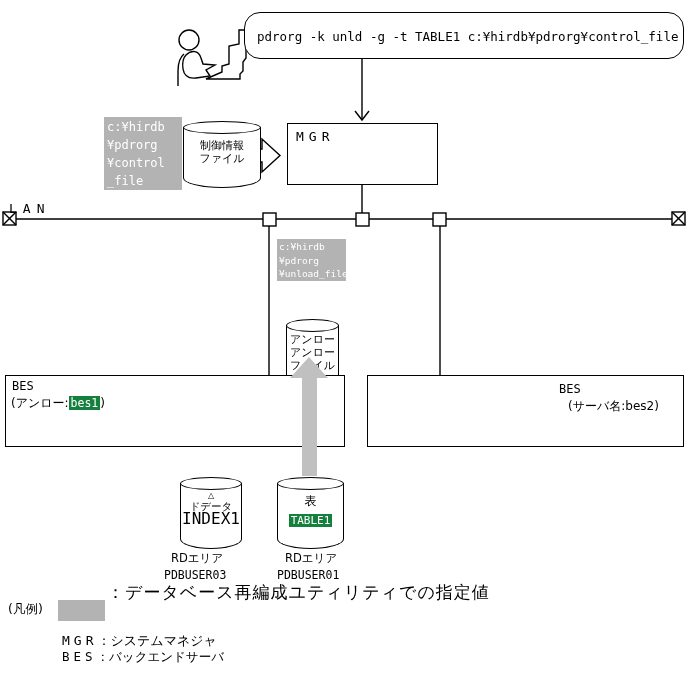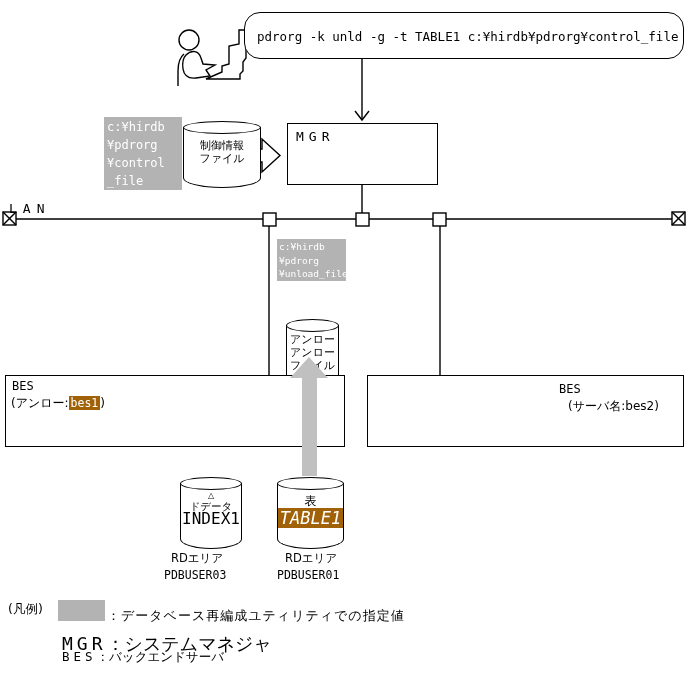--- a/index.html
+++ b/index.html
@@ -3,21 +3,21 @@
 <meta charset="utf-8">
 <style>
   html,body{margin:0;padding:0;background:#fff;}
   #canvas{position:relative;width:688px;height:675px;background:#fff;overflow:hidden;
           font-family:"DejaVu Sans",sans-serif;color:#000;}
   .mono{font-family:"DejaVu Sans Mono","Liberation Mono",monospace;}
   .jp{font-family:"DejaVu Sans",sans-serif;}
   svg{position:absolute;left:0;top:0;pointer-events:none;}
   .box{position:absolute;border:1.5px solid #000;background:#fff;box-sizing:border-box;}
   .graybox{position:absolute;background:#b3b3b3;color:#fff;box-sizing:border-box;}
-  .hl{background:#a16207;color:#fff;padding:0 2px;}
+  .hl{background:#15803d;color:#fff;padding:0 2px;}
   
   .cyl{position:absolute;}
   .cyl .cyl-body{position:absolute;left:0;right:0;top:6px;bottom:0;border:1.5px solid #000;
        border-top:none;border-radius:0 0 50% 50% / 0 0 10px 10px;background:#fff;box-sizing:border-box;}
   .cyl .cyl-top{position:absolute;left:0;right:0;top:0;height:13px;border:1.5px solid #000;
        border-radius:50%;background:#fff;box-sizing:border-box;}
   .cyl .cyl-content{position:absolute;left:0;right:0;text-align:center;line-height:13px;}
 </style>
 </head>
 <body>
@@ -129,37 +129,37 @@
   <div class="jp" style="position:absolute;left:171px;top:551px;font-size:11.5px;">
     <div>RDエリア</div>
     <div class="mono" style="margin-left:-7px;margin-top:2px;">PDBUSER03</div>
   </div>
 
   <div class="cyl" style="left:277px;top:477px;width:67px;height:72px;">
     <div class="cyl-body"></div>
     <div class="cyl-top"></div>
     <div class="cyl-content" style="top:17px;">
       <div class="jp" style="font-size:12px;line-height:15px;">表</div>
-      <div style="margin-top:3px;"><span class="hl mono" style="font-size:17px;font-style:italic;">TABLE1</span></div>
+      <div style="margin-top:3px;"><span class="hl mono" style="font-size:11px;">TABLE1</span></div>
     </div>
   </div>
   <div class="jp" style="position:absolute;left:285px;top:551px;font-size:11.5px;">
     <div>RDエリア</div>
     <div class="mono" style="margin-left:-8px;margin-top:2px;">PDBUSER01</div>
   </div>
 
   <svg width="688" height="675" style="z-index:5;">
     <polygon points="309,357 328,378 317,378 317,476 302,476 302,378 290,378" fill="#c0c0c0"></polygon>
   </svg>
 
   <div>
     <div class="jp" style="position:absolute;left:8px;top:601px;font-size:12.5px;">(凡例)</div>
     <div style="position:absolute;left:58px;top:600px;width:47px;height:21px;background:#b3b3b3;"></div>
-    <div class="jp" style="position:absolute;left:107px;top:607px;font-size:13px;letter-spacing:1px;">：データベース再編成ユティリティでの指定値</div>
-    <div style="position:absolute;left:62px;top:632px;font-size:18px;">
+    <div class="jp" style="position:absolute;left:107px;top:581px;font-size:17px;letter-spacing:1px;">：データベース再編成ユティリティでの指定値</div>
+    <div style="position:absolute;left:62px;top:632px;font-size:13px;">
       <span class="mono" style="letter-spacing:4px;">MGR</span><span class="jp">：システムマネジャ</span>
     </div>
     <div style="position:absolute;left:62px;top:649px;font-size:12.5px;">
       <span class="mono" style="letter-spacing:4px;">BES</span><span class="jp">：バックエンドサーバ</span>
     </div>
   </div>
 
 </div>
 
 </body></html>

